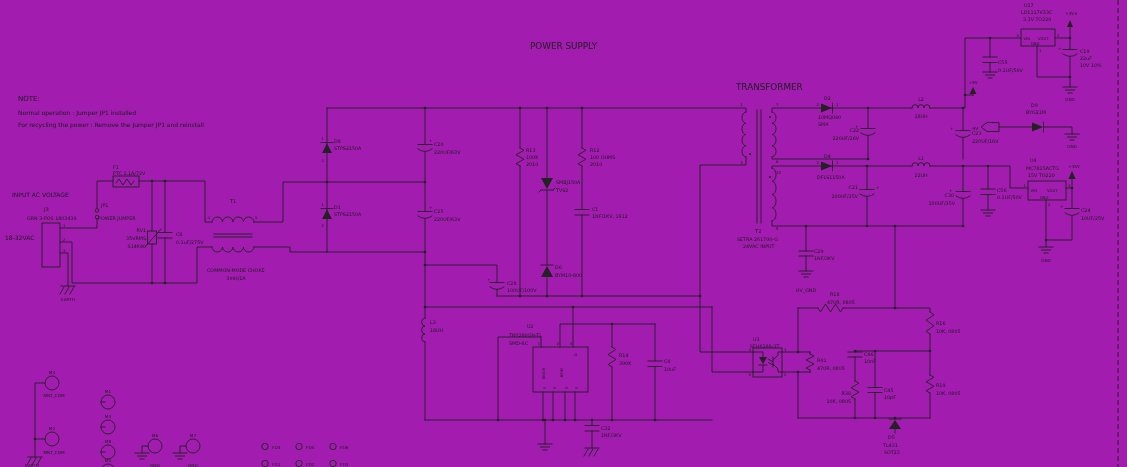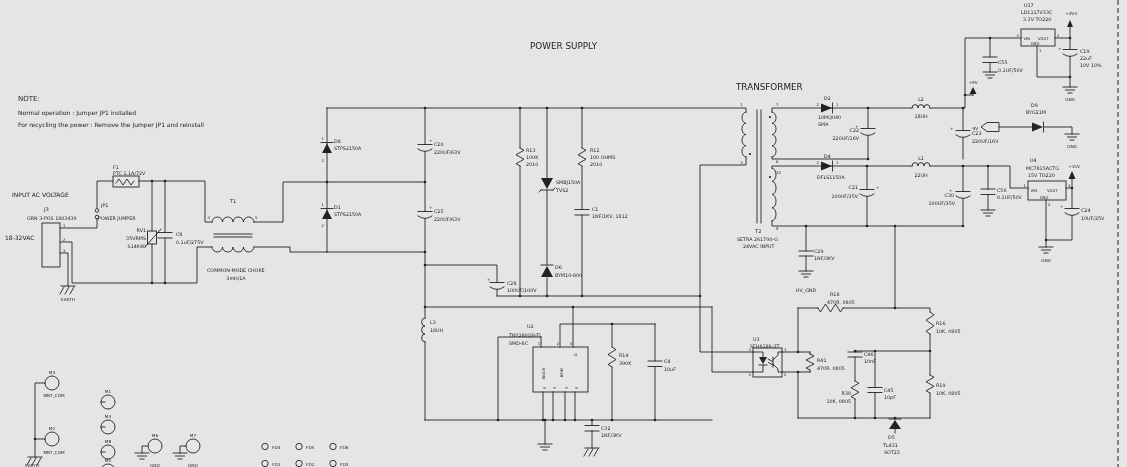--- a/index.html
+++ b/index.html
@@ -1,16 +1,16 @@
 <!DOCTYPE html>
 <html><head>
 <meta charset="utf-8">
 <style>
   html,body{margin:0;padding:0;background:#fff}
-  .canvas{position:relative;width:1127px;height:467px;background:#e5e5e5;overflow:hidden;
+  .canvas{position:relative;width:1127px;height:467px;background:#a21caf;overflow:hidden;
           font-family:"DejaVu Sans",sans-serif}
   svg text{font-family:"DejaVu Sans",sans-serif;fill:#1d1d1d}
   .tt{font-size:8.8px}
   .h7{font-size:7px}
   .h6{font-size:6px}
   .l{font-size:5.2px}
   .s{font-size:4.8px}
   .p{font-size:3.8px}
   .r{font-size:3.6px}
   .pl{font-size:4.2px}

